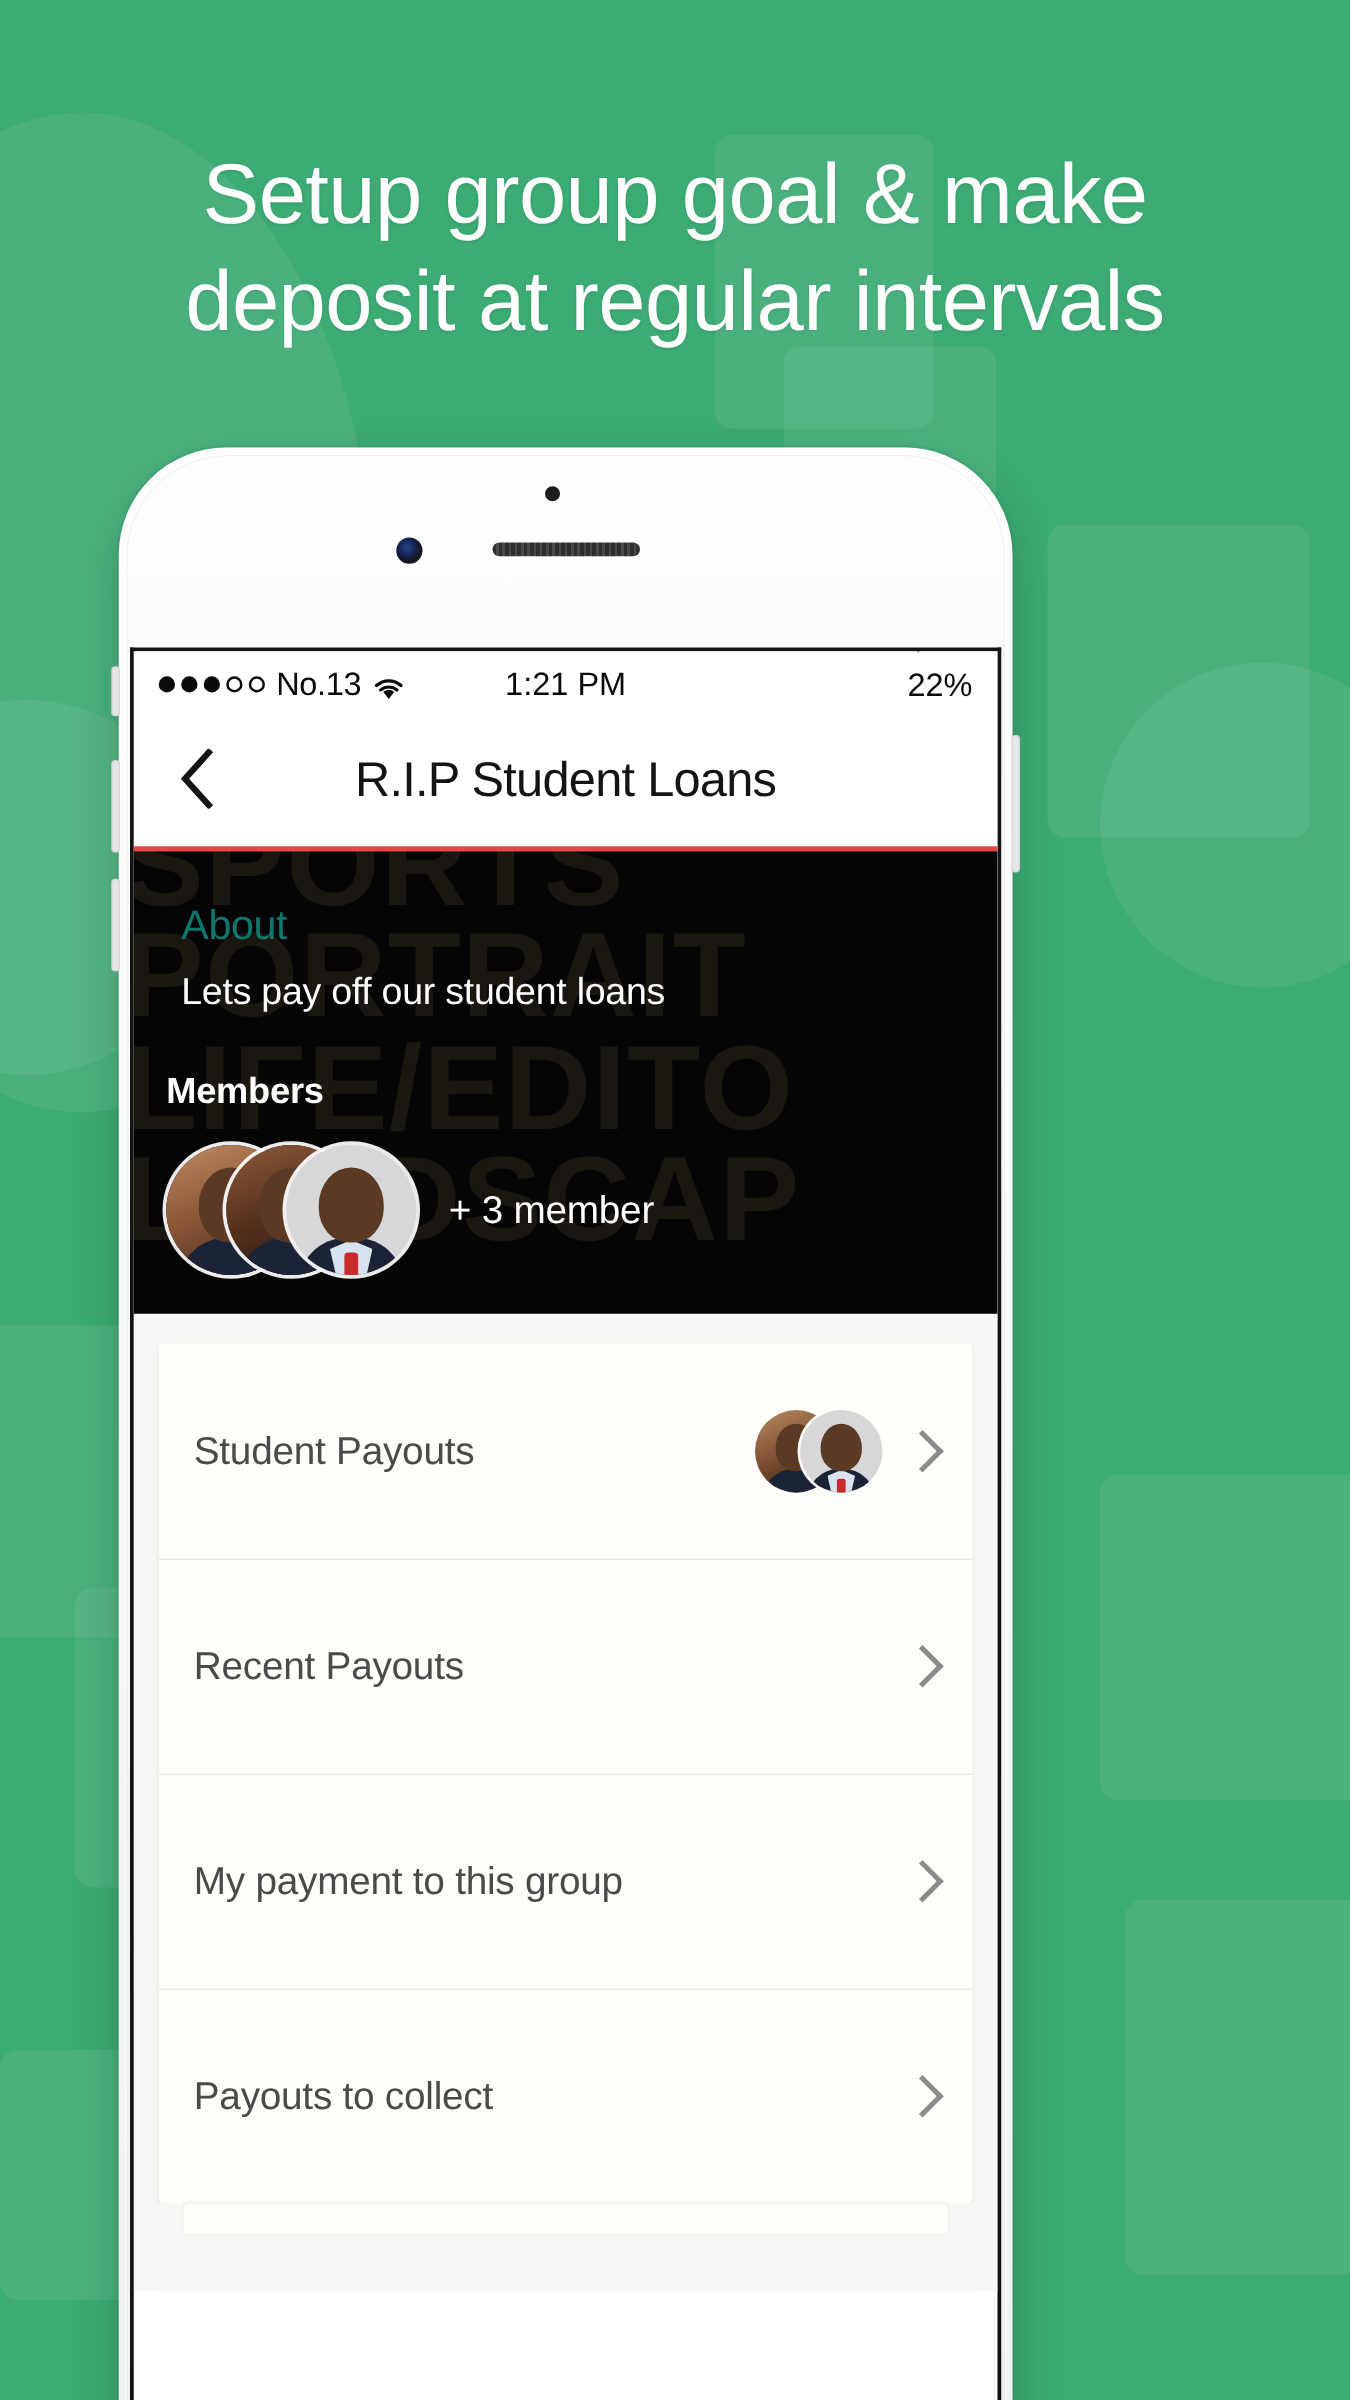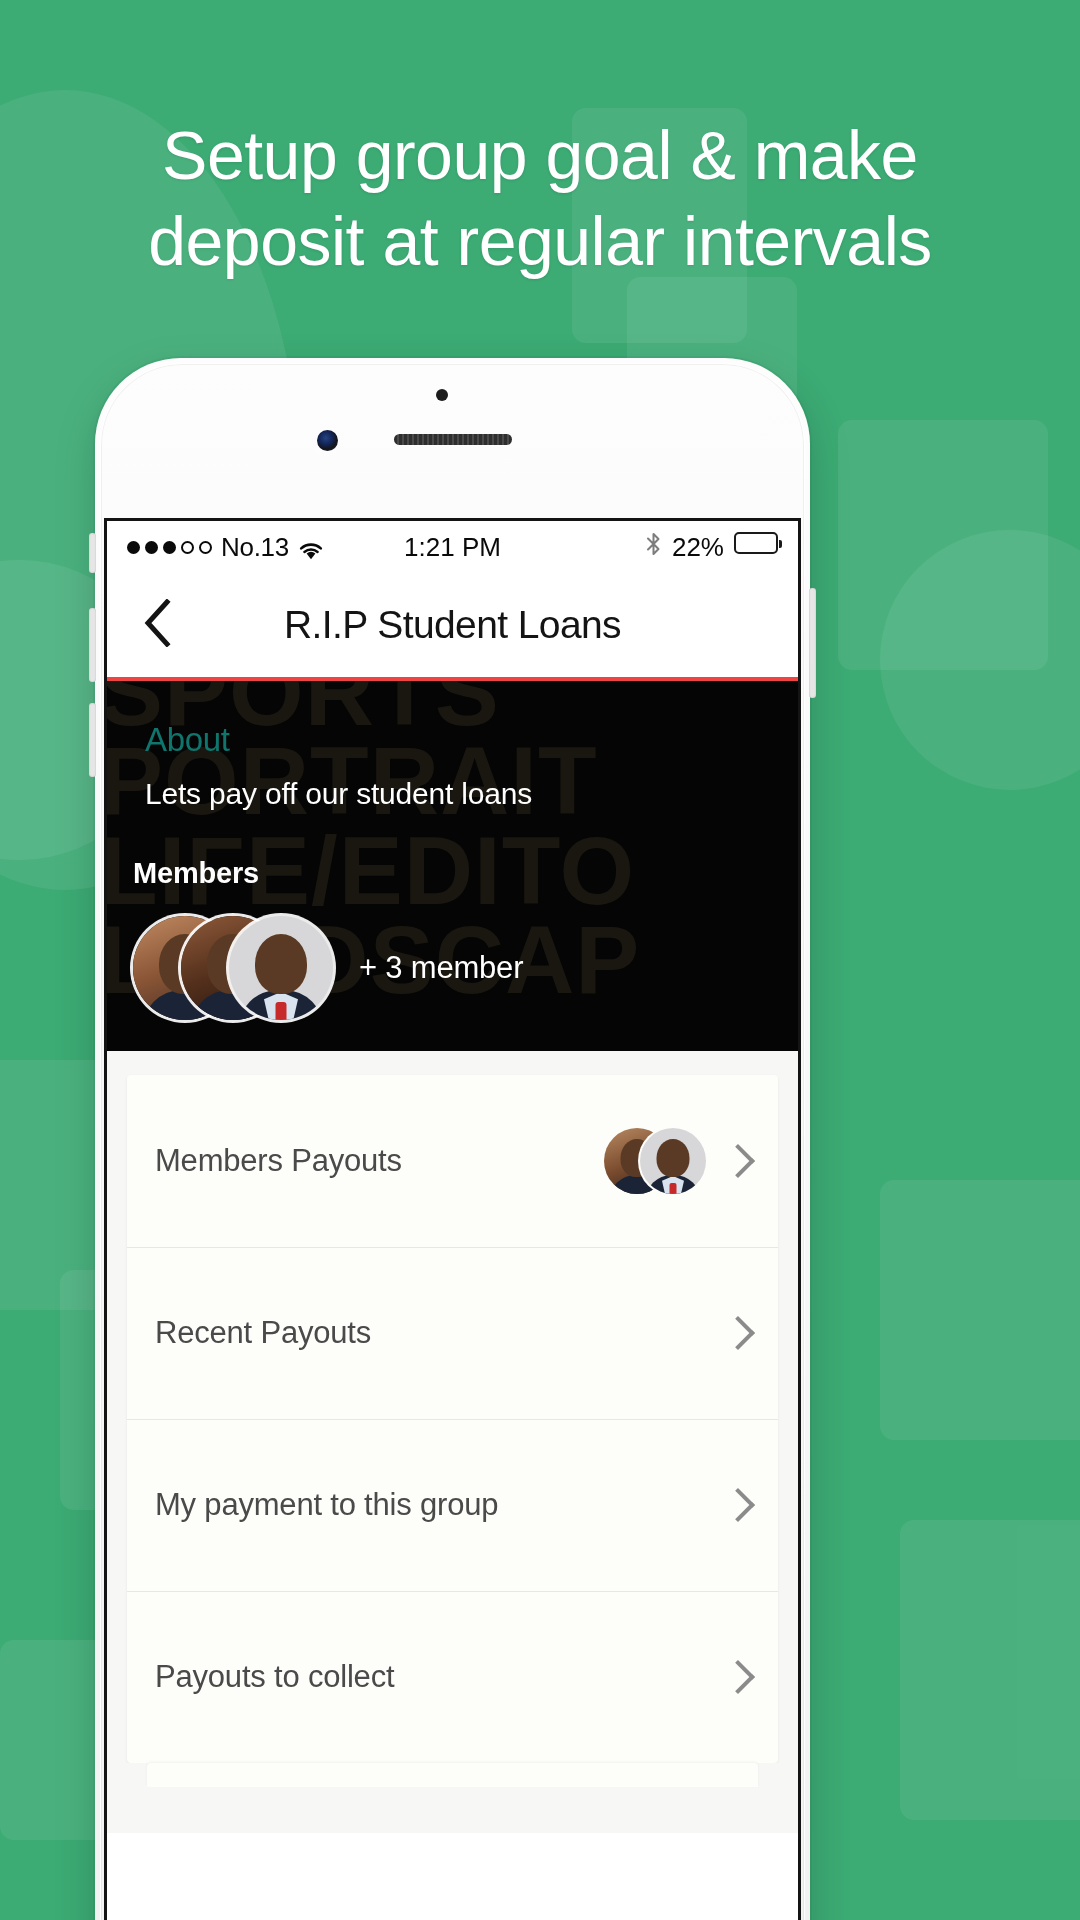--- a/index.html
+++ b/index.html
@@ -72,21 +72,21 @@
   
   .statusbar{height:52px;display:flex;align-items:center;padding:0 20px;background:#fff;
     font-size:26px;color:#0a0a0a;position:relative;}
   .sb-left{display:flex;align-items:center;gap:9px;}
   .dots{display:flex;align-items:center;gap:5px;}
   .dot{width:13px;height:13px;border-radius:50%;background:#0a0a0a;}
   .dot.hollow{background:transparent;border:2px solid #0a0a0a;box-sizing:border-box;}
   .carrier{font-size:26px;letter-spacing:-.3px;}
   .wifi{width:26px;height:20px;position:relative;display:inline-block;}
   .sb-center{position:absolute;left:0;right:0;text-align:center;font-size:26px;pointer-events:none;}
-  .sb-right{margin-left:auto;display:flex;align-items:flex-start;gap:10px;}
+  .sb-right{margin-left:auto;display:flex;align-items:flex-start;gap:10px;flex-direction:column;}
   .bt{width:17px;height:24px;}
   .pct{font-size:26px;}
   .battery{width:44px;height:22px;border:2px solid #1a1a1a;border-radius:5px;position:relative;box-sizing:border-box;padding:2px;}
   .battery:after{content:"";position:absolute;right:-6px;top:6px;width:3px;height:8px;background:#1a1a1a;border-radius:0 2px 2px 0;}
   .battery-fill{height:100%;background:#1a1a1a;border-radius:2px;}
 
   
   .navbar{height:104px;background:#fff;display:flex;align-items:center;position:relative;
     border-bottom:4px solid #ef4444;}
   .back{position:absolute;left:22px;width:56px;height:56px;display:flex;align-items:center;justify-content:center;}
@@ -244,21 +244,21 @@
           </div>
           <div class="plus-members">+ 3 member</div>
         </div>
       </div>
     </div>
 
     <div class="list-wrap">
       <div class="card">
 
         <div class="row">
-          <span class="row-label">Members Payouts</span>
+          <span class="row-label">Student Payouts</span>
           <span class="row-right">
             <span class="mini-avs">
               <span class="mini m1">
                 <span class="face mf-body"></span>
                   <span class="face mf-head"></span>
               </span>
               <span class="mini m2">
                 <span class="face mf-body"></span>
                   <span class="face mf-shirt"></span>
                 <span class="face mf-tie"></span>

